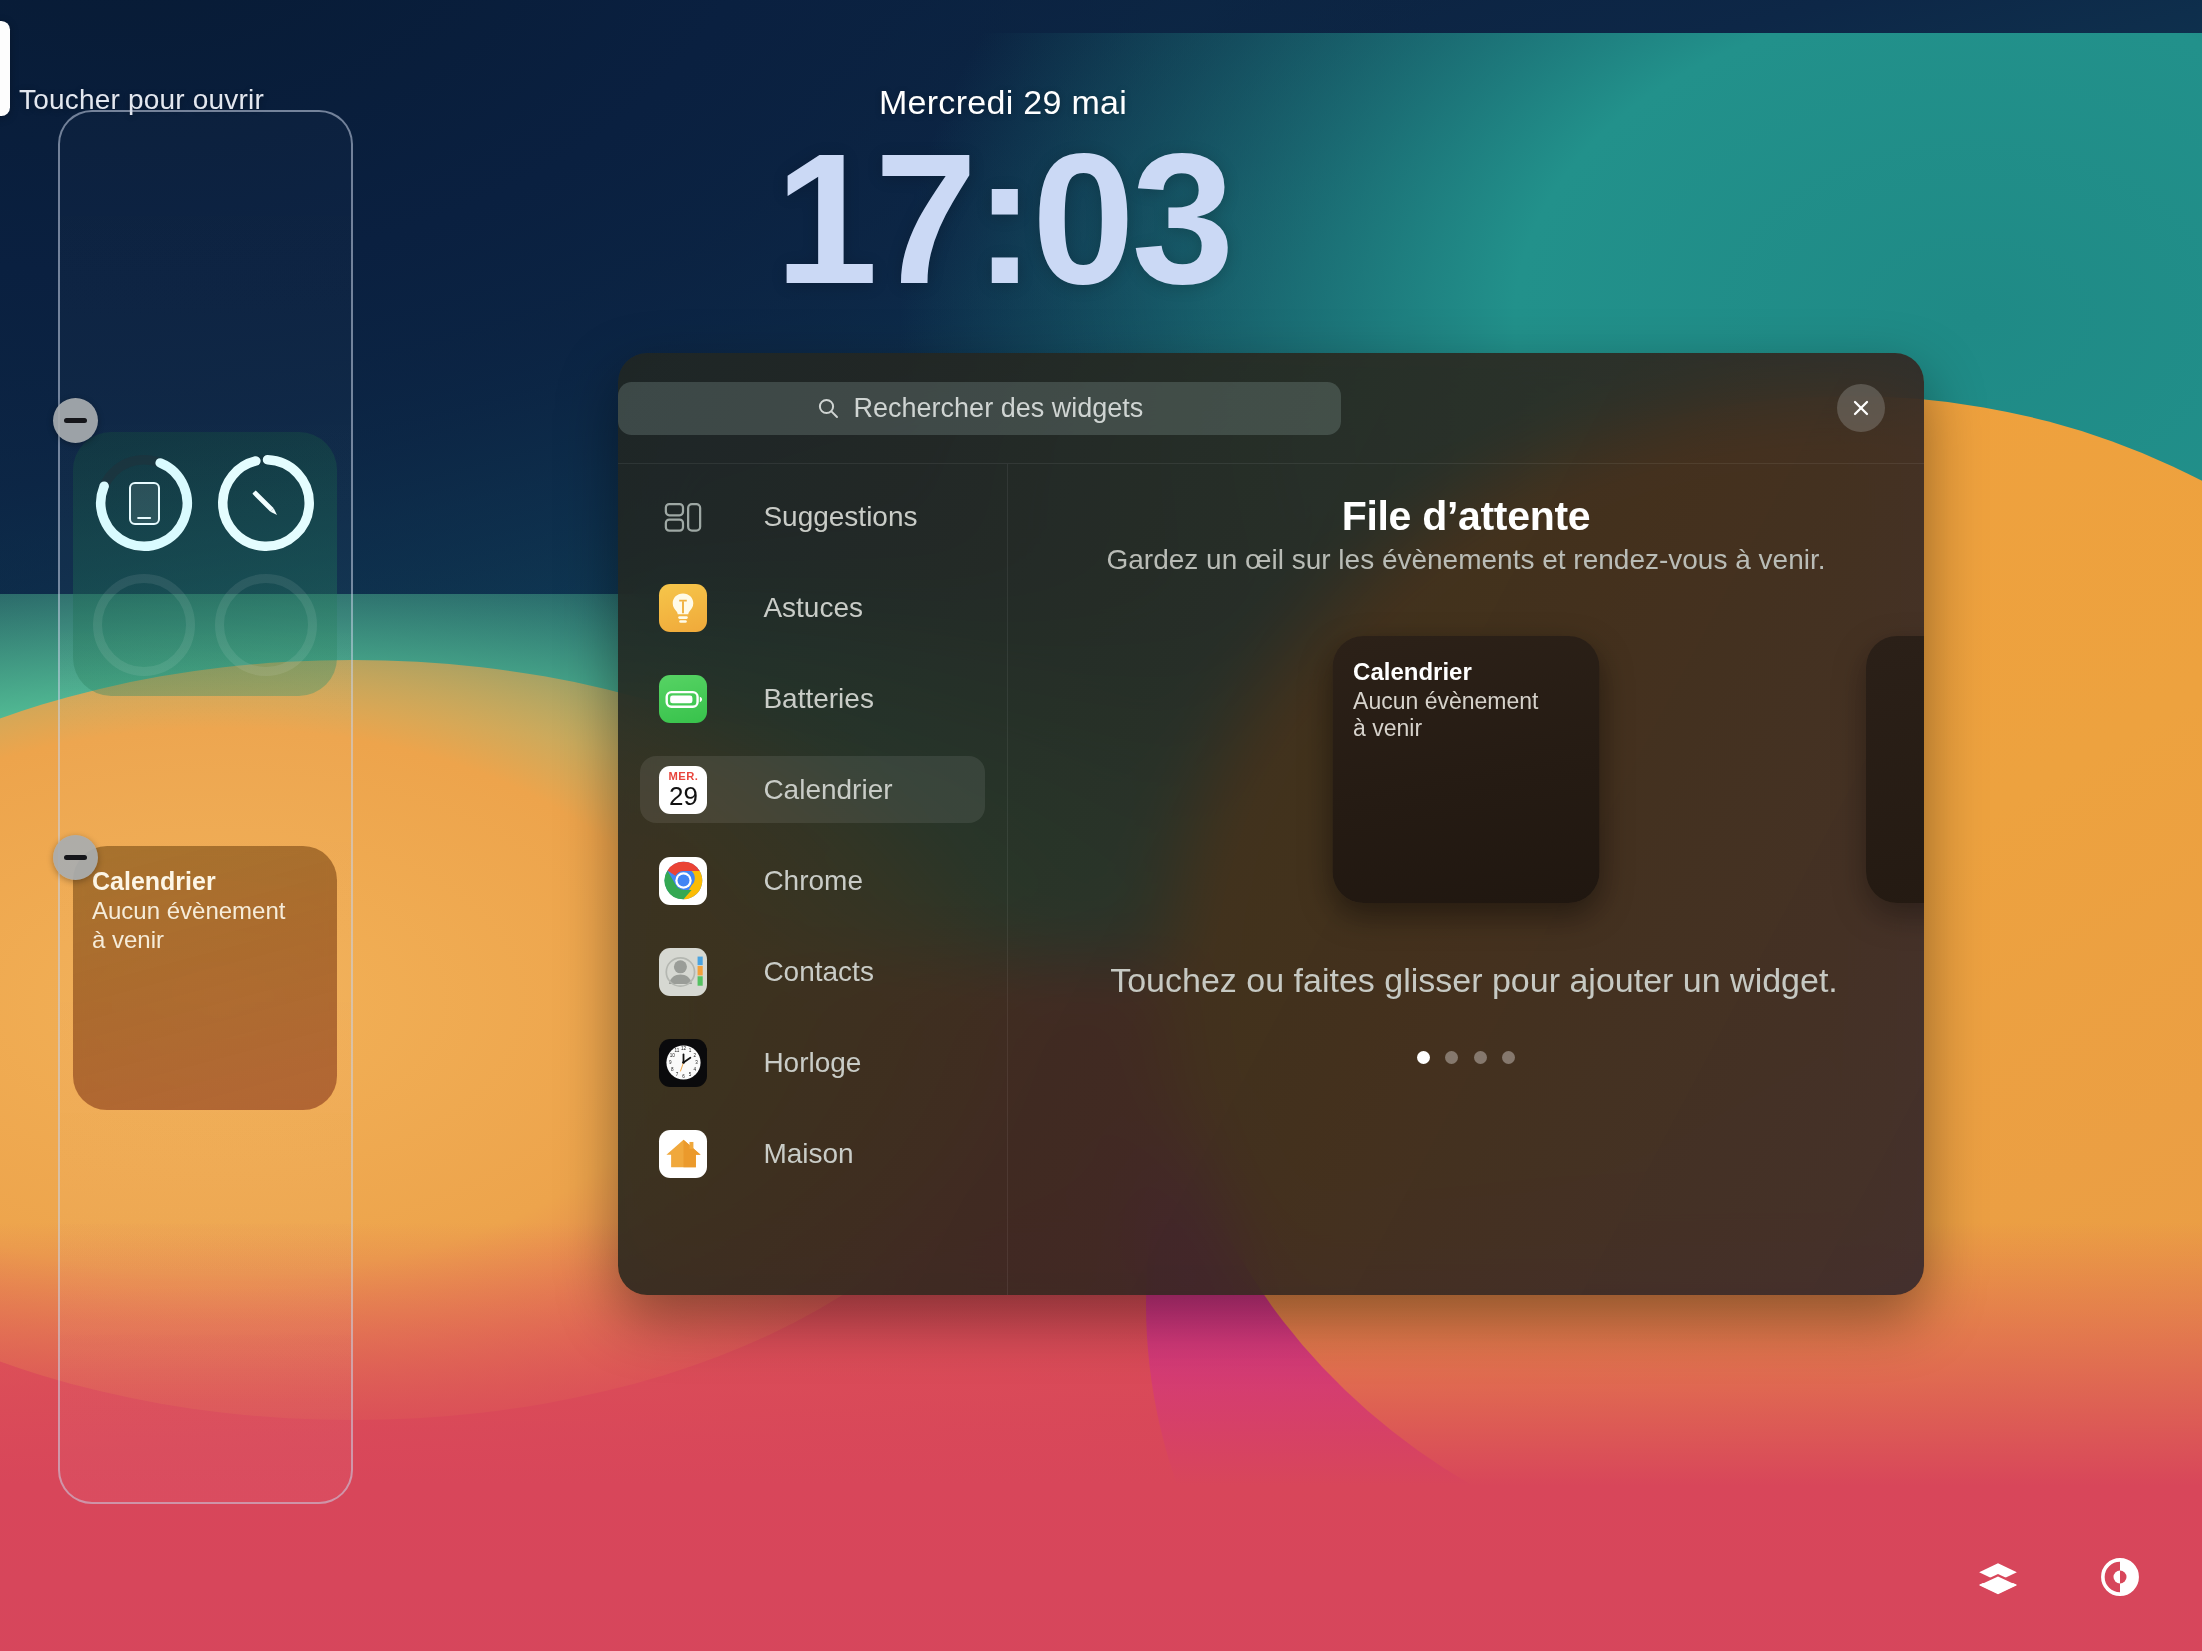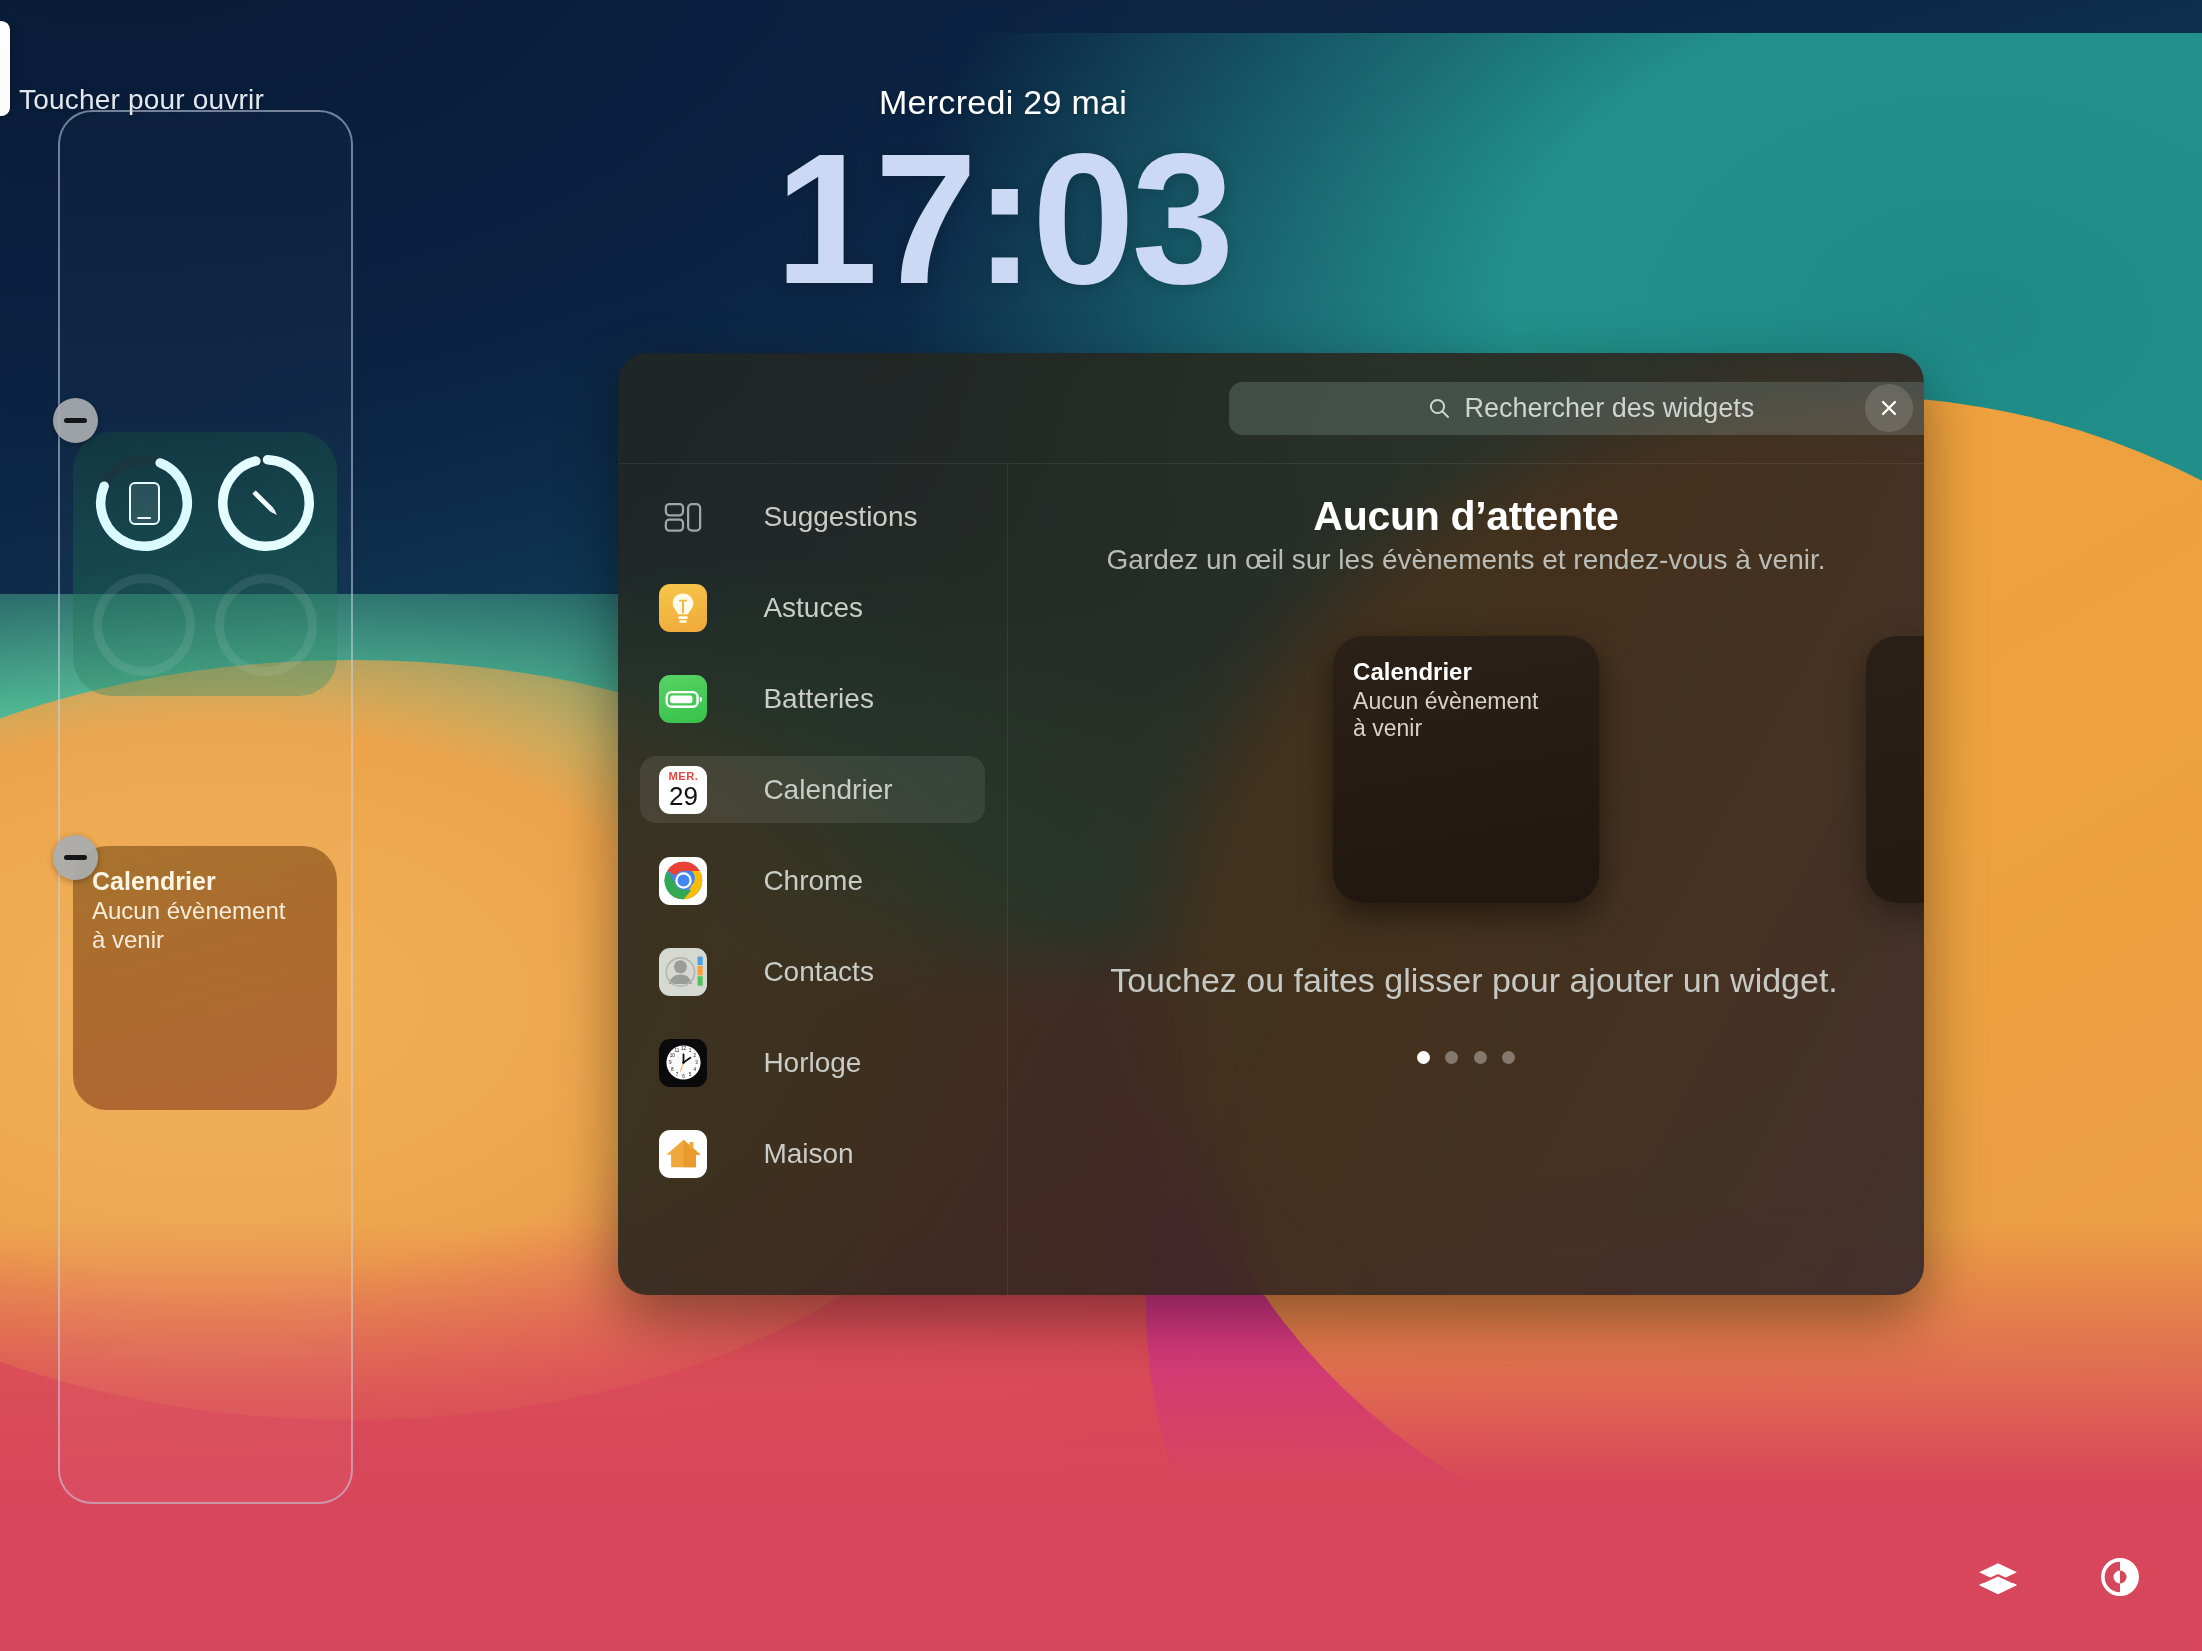--- a/index.html
+++ b/index.html
@@ -153,21 +153,21 @@
     position:absolute; left:618px; top:353px; width:1306px; height:942px;
     border-radius:29px; overflow:hidden;
     background:
       linear-gradient(118deg, rgba(33,38,34,0.90) 0%, rgba(42,39,30,0.90) 38%, rgba(49,38,32,0.91) 62%, rgba(53,40,45,0.92) 100%);
     backdrop-filter:blur(38px) saturate(150%);
     box-shadow:0 22.4px 60px rgba(0,0,0,.40);
   }
 
   #picker-header {
     position:relative; height:110px; width:100%;
-    display:flex; align-items:center; justify-content:flex-end;margin-left:28px;
+    display:flex; align-items:center; justify-content:flex-start;
   }
   #search-box {
     width:723px; height:53px; border-radius:13.8px;
     background:rgba(133,152,148,.30);
     display:flex; align-items:center; gap:13.8px;
     padding:0 0 0 0; justify-content:center;
   }
   #search-icon { width:24px; height:24px; flex:none; }
   #search-placeholder {
     font-size:27px; color:#cfd4d2;
@@ -458,21 +458,21 @@
             <path d="M24 8 44 25.5h-5.5V40H24z" fill="#eb9a2c"></path>
             <rect x="31" y="10.5" width="4.6" height="8" fill="#f0a83c"></rect>
           </svg>
         </div>
         <span class="side-label">Maison</span>
       </div>
 
     </div>
 
     <div id="content">
-      <div id="content-title">Aucun d’attente</div>
+      <div id="content-title">File d’attente</div>
       <div id="content-sub">Gardez un œil sur les évènements et rendez-vous à venir.</div>
 
       <div id="preview-row">
         <div id="widget-preview">
           <div id="preview-title">Calendrier</div>
           <div id="preview-sub">Aucun évènement</div>
           <div style="font-size:23px;color:#d6d2cb;line-height:1.2;">à venir</div>
         </div>
         <div id="widget-preview-next"></div>
       </div>

